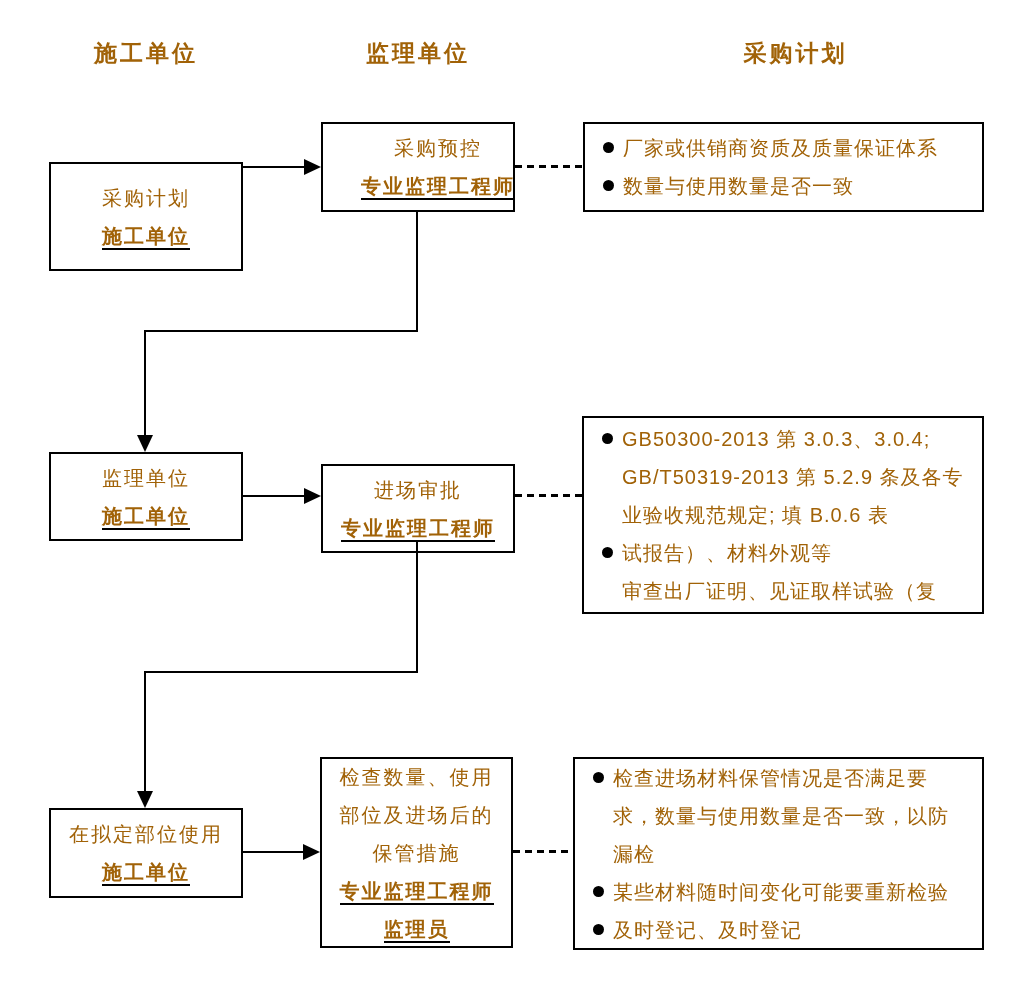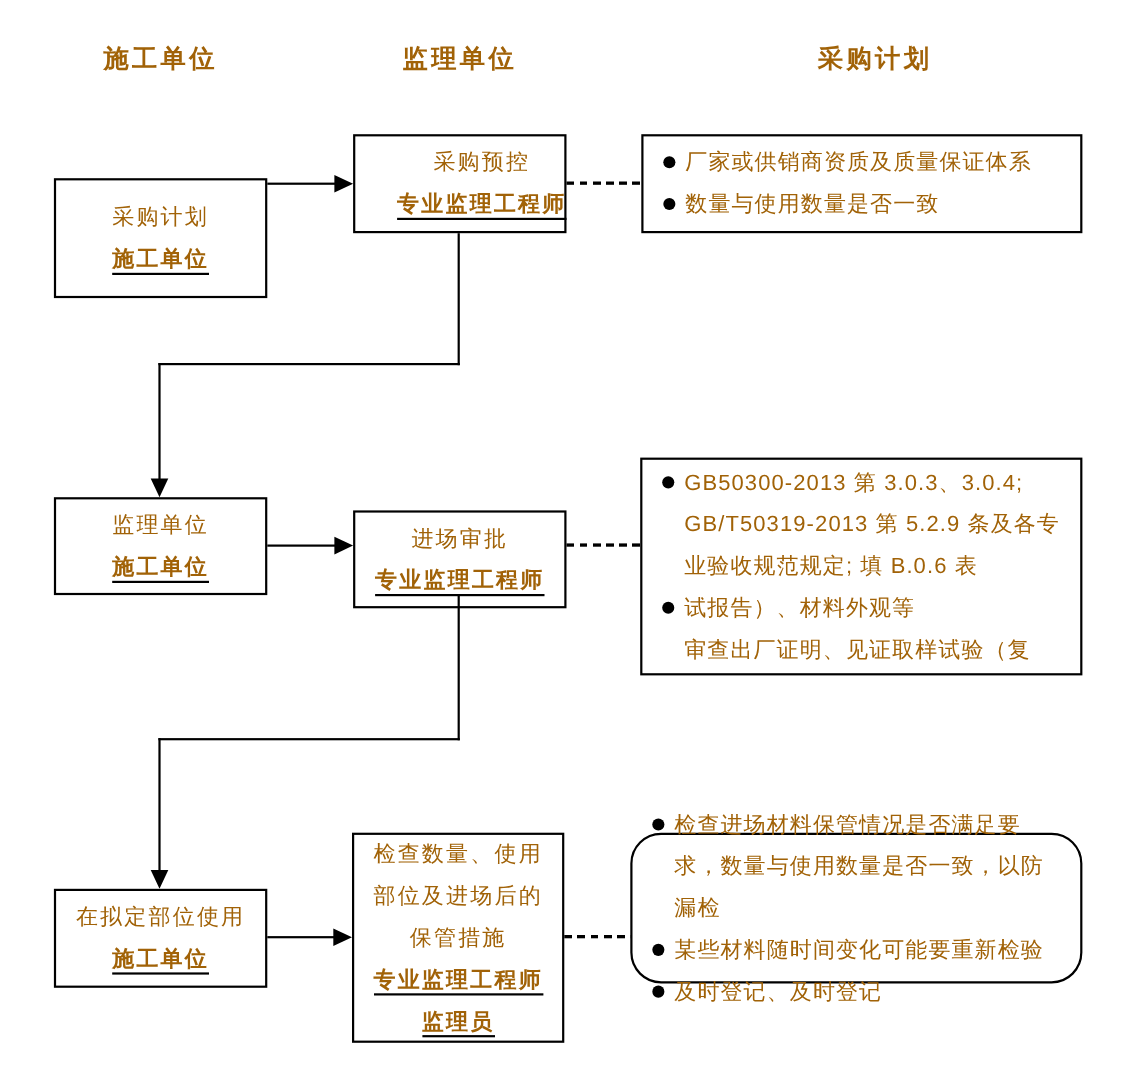--- a/index.html
+++ b/index.html
@@ -134,21 +134,21 @@
   </div>
 
   <div class="box" style="left:320px;top:757px;width:193px;height:191px;">
     <div class="bline">检查数量、使用</div>
     <div class="bline">部位及进场后的</div>
     <div class="bline">保管措施</div>
     <div class="bline"><span class="role">专业监理工程师</span></div>
     <div class="bline"><span class="role">监理员</span></div>
   </div>
 
-  <div class="box points" style="left:573px;top:757px;width:411px;height:137px;border-radius:28px;">
+  <div class="box points" style="left:573px;top:757px;width:411px;height:193px;">
     <div class="bullet-item">
       <span class="bullet-dot"></span>
       <div class="bullet-text">
         <div class="pl">检查进场材料保管情况是否满足要</div>
         <div class="pl">求，数量与使用数量是否一致，以防</div>
         <div class="pl">漏检</div>
       </div>
     </div>
     <div class="bullet-item">
       <span class="bullet-dot"></span>

